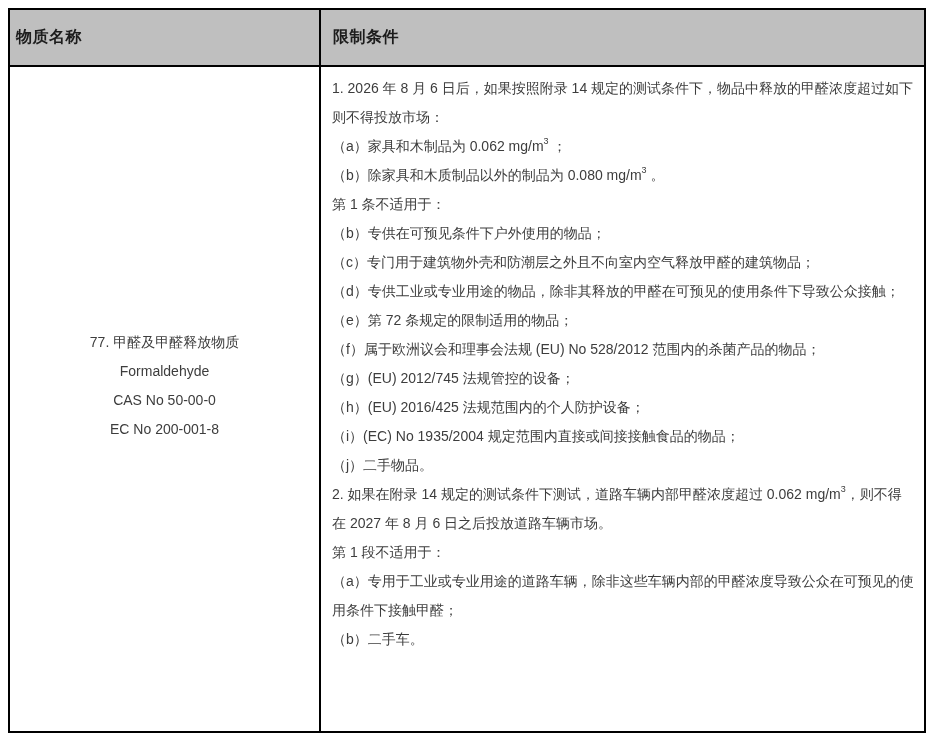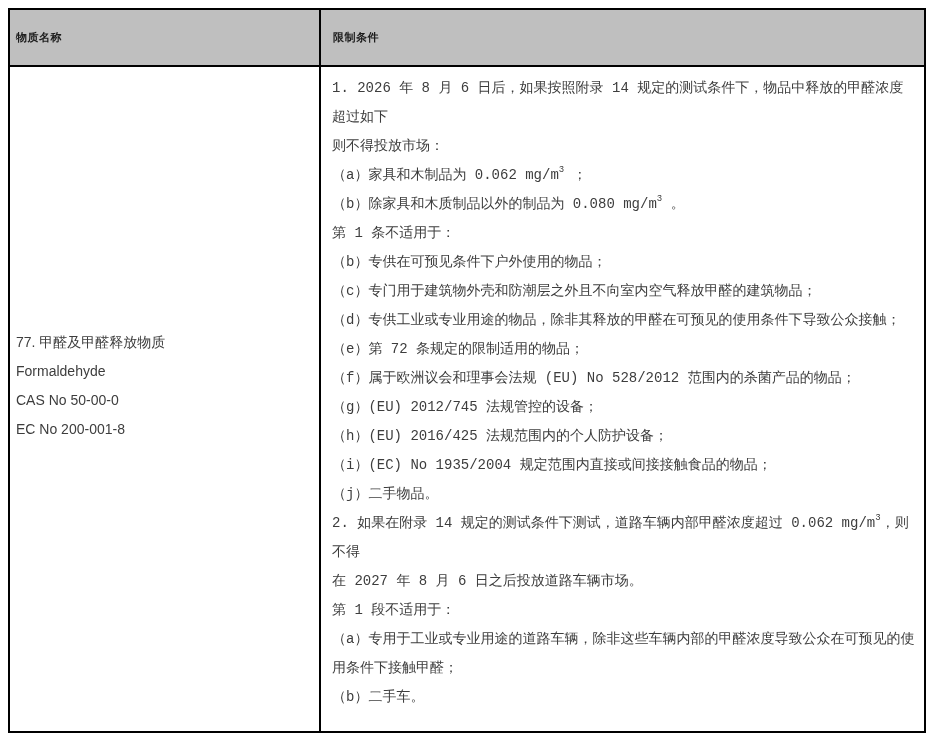--- a/index.html
+++ b/index.html
@@ -28,38 +28,39 @@
     flex: 0 0 55px;
     background: #bfbfbf;
     border-bottom: 2px solid #000000;
   }
   .body-row { flex: 1 1 auto; }
   .cell { box-sizing: border-box; min-width: 0; }
   .cell-left {
     flex: 0 0 311px;
     border-right: 2px solid #000000;
   }
-  .cell-right { flex: 1 1 auto; font-family: Liberation Mono, monospace; }
+  .cell-right { flex: 1 1 auto; }
   .header-cell {
     display: flex;
     align-items: center;
     font-weight: bold;
-    font-size: 11px;
+    font-size: 16px;
     color: #1c1c1c;
     letter-spacing: 0.5px;
   }
   .header-cell.cell-left { padding-left: 6px; }
   .header-cell.cell-right { padding-left: 12px; }
   .substance-cell {
     display: flex;
     flex-direction: column;
     justify-content: center;
     padding: 0 6px 26px 6px;
     font-size: 14px;
     color: #3d3d3d;
+    align-items: center;
   }
   .sub-line {
     line-height: 29px;
     white-space: pre-wrap;
   }
   .conditions-cell {
     padding: 7px 8px 0 11px;
     font-size: 14px;
     color: #3d3d3d;
     border-radius: 26px;

